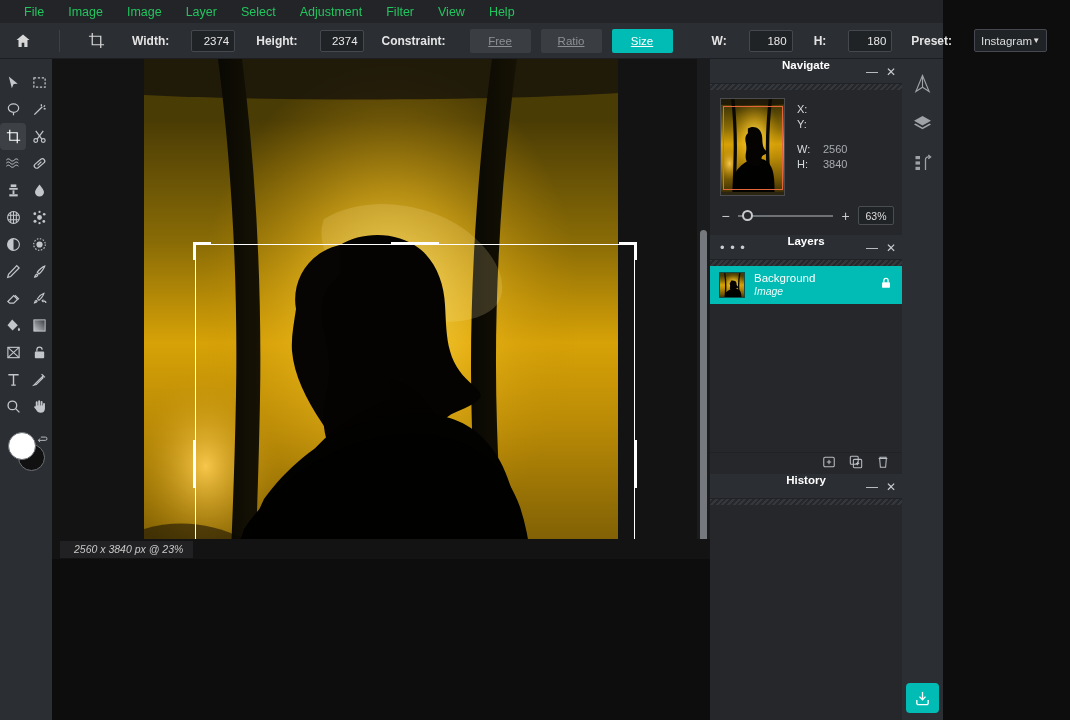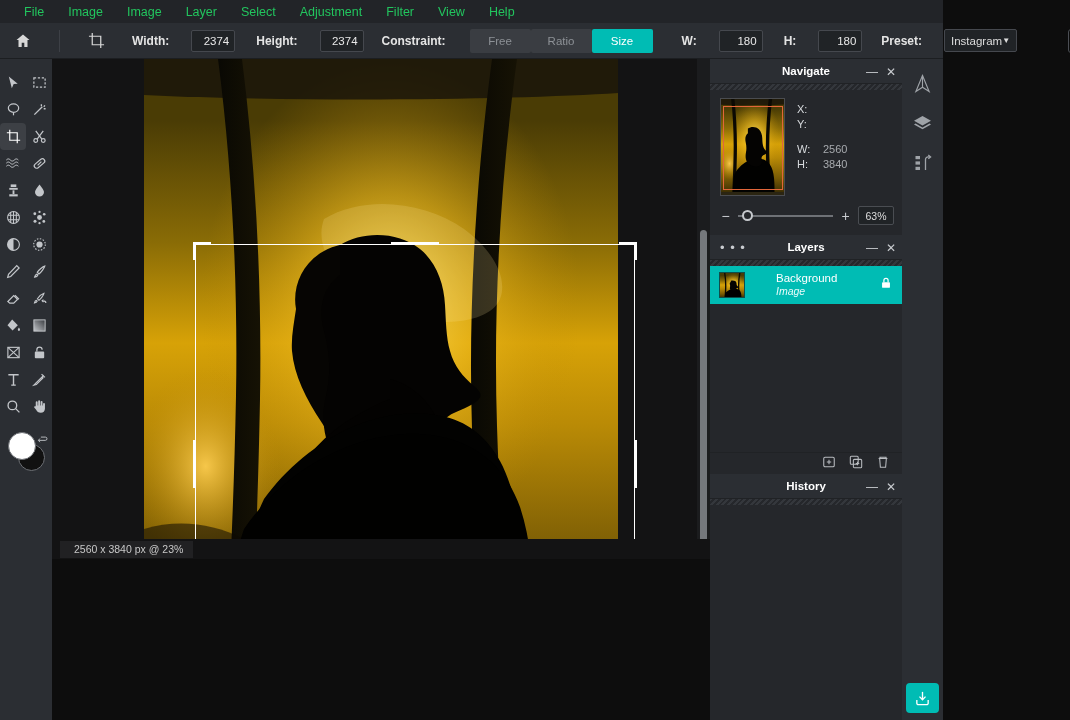--- a/index.html
+++ b/index.html
@@ -36,21 +36,21 @@
   .ob-label { color:#e4e4e4; font-size:12px; font-weight:bold; margin:0 7px 0 6px; white-space:nowrap; }
   .num-input {
     width:44px; height:22px; background:#202326; border:1px solid #45484e; border-radius:2px;
     color:#e8e8e8; font-size:11.5px; text-align:right; padding:0 5px; line-height:20px;
     font-family:"Liberation Sans", sans-serif;
   }
   .seg-group { display:flex; height:24px; margin-left:2px; }
   .seg {
     min-width:61px; height:24px; background:#3a3d42; color:#8d9196; font-size:11.5px;
     display:flex; align-items:center; justify-content:center; cursor:pointer;
-    margin-right:0; border-radius:2px;
+    margin-right:10px; border-radius:2px;text-decoration:underline;
   }
   .seg.active { background:#00bcb4; color:#fff; }
   .preset-select {
     width:88px; height:23px; background:#202326; border:1px solid #45484e; border-radius:2px;
     color:#ddd; font-size:11.5px; display:flex; align-items:center; padding:0 6px;
     justify-content:space-between; cursor:pointer;
   }
   .btn-ghost {
     height:24px; min-width:70px; padding:0 11px; background:transparent; border:1px solid #4b4e54;
     border-radius:3px; color:#c9c9c9; font-size:11.5px; display:flex; align-items:center;
@@ -76,21 +76,21 @@
   }
   .sw-back {
     position:absolute; left:18px; top:14px; width:27px; height:27px; border-radius:50%;
     background:#111; border:1px solid #6d7075; cursor:pointer; z-index:0;
   }
   .sw-swap { position:absolute; left:36px; top:0px; color:#b9bcc0; cursor:pointer; }
 
   
   .canvaswrap {
     position:absolute; left:52px; top:59px; width:658px; height:500px;
-    background:#131314; overflow:hidden;
+    background:#131314; overflow:hidden;font-style:italic;
   }
   .photo {
     position:absolute; left:92px; top:0px; width:474px; height:617px;
     overflow:hidden;
     background:#0a0a07;
   }
   .photo .layerimg { position:absolute; inset:0; }
 
   .crop-rect {
     position:absolute; left:143px; top:185px; width:440px; height:439px;
@@ -130,21 +130,21 @@
   }
   .vscroll-track {
     position:absolute; right:0px; top:0px; width:13px; height:661px; background:#1b1c1e;
   }
 
   
   .panels {
     position:absolute; left:710px; top:59px; width:192px; height:661px; background:#25272b;
   }
   .panel-head {
-    position:relative; height:25px; background:#2b2e33; display:flex; align-items:center;
+    position:relative; height:25px; background:#2b2e33; display:flex; 
     justify-content:center; border-bottom:1px solid #202225;
   }
   .panel-title { color:#fff; font-size:11.5px; font-weight:bold; }
   .panel-ctrls { position:absolute; right:6px; top:0; height:25px; display:flex; align-items:center; gap:8px; }
   .pc { color:#c9ccd0; font-size:12px; cursor:pointer; line-height:10px; }
   .panel-dots { position:absolute; left:10px; top:0; height:25px; display:flex; align-items:center; color:#c9ccd0; font-size:13px; letter-spacing:1px; cursor:pointer; }
   .hatch {
     height:6px; width:100%;
     background:repeating-linear-gradient(135deg,#34373c 0 2px,#25272b 2px 4px);
   }
@@ -176,21 +176,21 @@
   .zval {
     width:36px; height:19px; background:#202326; border:1px solid #4a4d52; border-radius:2px;
     color:#dcdcdc; font-size:10.5px; display:flex; align-items:center; justify-content:center;
   }
 
   .layer-row {
     display:flex; align-items:center; gap:9px; height:38px; padding:0 9px;
     background:#00bcb4; cursor:pointer;
   }
   .layer-thumb { width:26px; height:26px; border:1px solid #0e4f4c; flex:none; overflow:hidden; position:relative; background:#0a0a07; }
-  .layer-meta { flex:1; min-width:0;margin-left:22px; }
+  .layer-meta { flex:1; min-width:0; }
   .layer-name { color:#fff; font-size:11.5px; line-height:13px; }
   .layer-type { color:#e6fbf9; font-size:10.5px; font-style:italic; line-height:13px; }
   .layer-lock { color:#fff; flex:none; }
   .layers-body { height:186px; background:#25272b; }
   .layers-foot {
     height:22px; background:#25272b; display:flex; align-items:center; justify-content:flex-end;
     gap:13px; padding-right:12px; border-top:1px solid #202225;
   }
   .lf-icon { color:#b9bcc0; cursor:pointer; }
 

